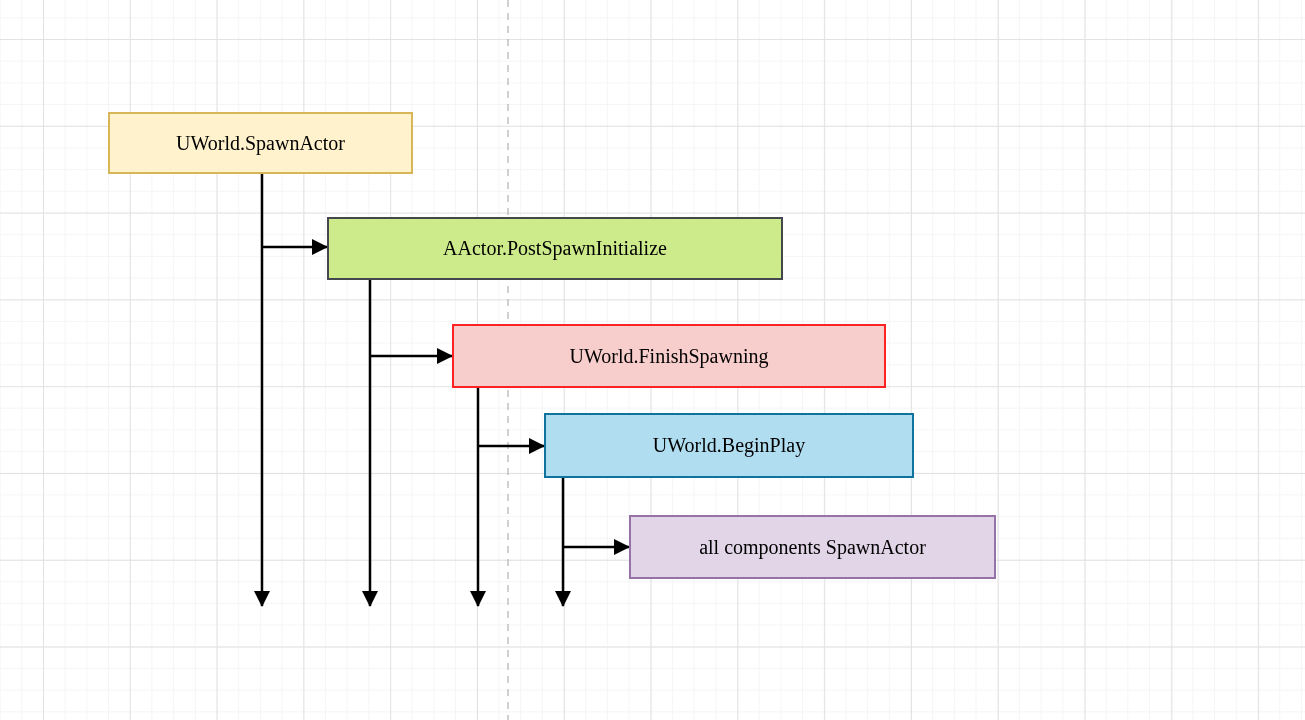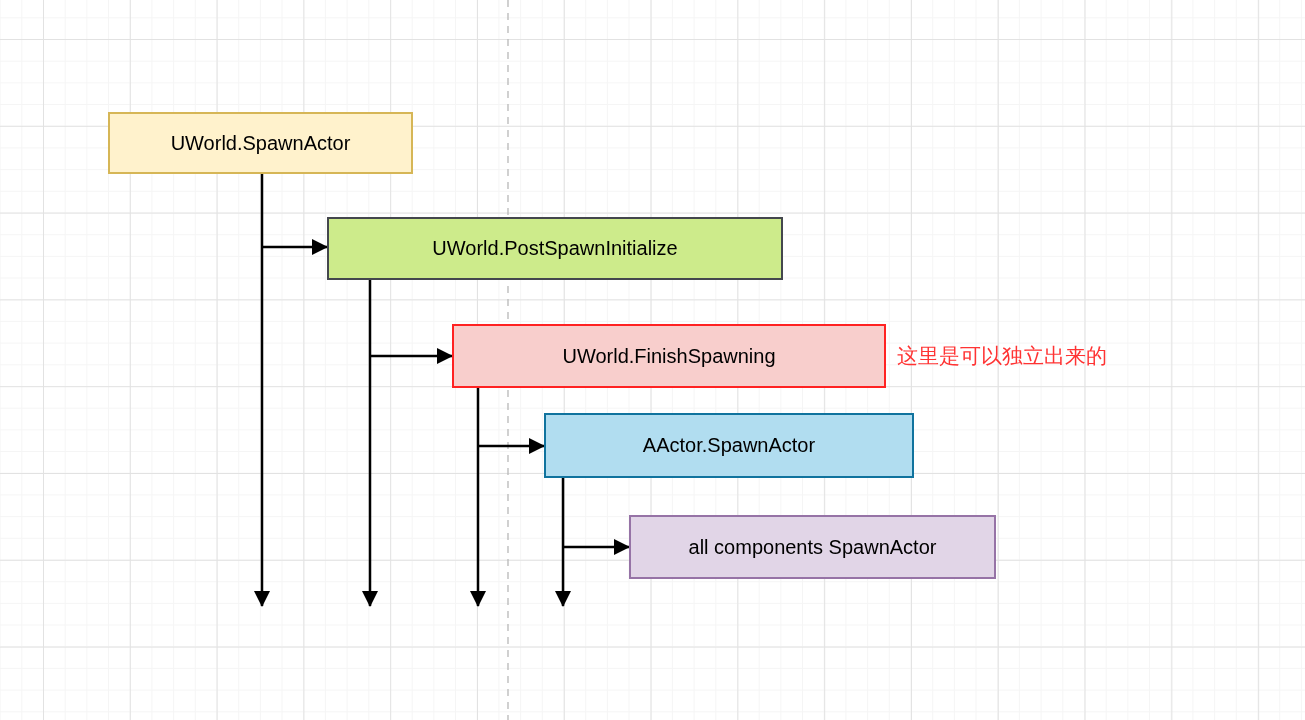--- a/index.html
+++ b/index.html
@@ -11,20 +11,21 @@
   #canvas{
     position:relative;width:1305px;height:720px;
     background-color:#ffffff;
     background-image:
       linear-gradient(to right,#e2e2e2 1px,transparent 1px),
       linear-gradient(to bottom,#e2e2e2 1px,transparent 1px),
       linear-gradient(to right,#f5f5f5 1px,transparent 1px),
       linear-gradient(to bottom,#f5f5f5 1px,transparent 1px);
     background-size:86.8px 100%,100% 86.8px,21.7px 100%,100% 21.7px;
     background-position:43px 0,0 39px,21.3px 0,0 17.3px;
+    font-family:Liberation Serif, serif;
   }
   #edges-svg{position:absolute;left:0;top:0;pointer-events:none;}
   #edges-svg line{pointer-events:stroke;}
   .node{
     position:absolute;
     display:flex;align-items:center;justify-content:center;
     box-sizing:border-box;
     font-size:20px;color:#000000;
     white-space:nowrap;
     text-align:center;
@@ -56,21 +57,20 @@
         <line x1="563" y1="478" x2="563" y2="606" stroke="#000000" stroke-width="2.5" marker-end="url(#arrowhead)"></line>
         <line x1="262" y1="247" x2="327" y2="247" stroke="#000000" stroke-width="2.5" marker-end="url(#arrowhead)"></line>
         <line x1="370" y1="356" x2="452" y2="356" stroke="#000000" stroke-width="2.5" marker-end="url(#arrowhead)"></line>
         <line x1="478" y1="446" x2="544" y2="446" stroke="#000000" stroke-width="2.5" marker-end="url(#arrowhead)"></line>
         <line x1="563" y1="547" x2="629" y2="547" stroke="#000000" stroke-width="2.5" marker-end="url(#arrowhead)"></line>
       </g>
   </svg>
 
   <div id="nodes">
       <div class="node" style="left: 108px; top: 112px; width: 305px; height: 62px; background: rgb(255, 242, 204); border: 2px solid rgb(214, 182, 86); font-size: 20px; color: rgb(0, 0, 0);">UWorld.SpawnActor</div>
-      <div class="node" style="left: 327px; top: 217px; width: 456px; height: 63px; background: rgb(205, 235, 139); border: 2px solid rgb(68, 71, 77); font-size: 20px; color: rgb(0, 0, 0);">UWorld.PostSpawnInitialize</div>
+      <div class="node" style="left: 327px; top: 217px; width: 456px; height: 63px; background: rgb(205, 235, 139); border: 2px solid rgb(68, 71, 77); font-size: 20px; color: rgb(0, 0, 0);">AActor.PostSpawnInitialize</div>
       <div class="node" style="left: 452px; top: 324px; width: 434px; height: 64px; background: rgb(248, 206, 204); border: 2.5px solid rgb(255, 34, 34); font-size: 20px; color: rgb(0, 0, 0);">UWorld.FinishSpawning</div>
-      <div class="node" style="left: 544px; top: 413px; width: 370px; height: 65px; background: rgb(177, 221, 240); border: 2px solid rgb(16, 115, 158); font-size: 20px; color: rgb(0, 0, 0);">AActor.SpawnActor</div>
+      <div class="node" style="left: 544px; top: 413px; width: 370px; height: 65px; background: rgb(177, 221, 240); border: 2px solid rgb(16, 115, 158); font-size: 20px; color: rgb(0, 0, 0);">UWorld.BeginPlay</div>
       <div class="node" style="left: 629px; top: 515px; width: 367px; height: 64px; background: rgb(225, 213, 231); border: 2px solid rgb(150, 115, 166); font-size: 20px; color: rgb(0, 0, 0);">all components SpawnActor</div>
     </div>
 
-  <div class="annotation" style="left: 897px; top: 344px; color: rgb(255, 51, 51);">这里是可以独立出来的</div>
 
 </div>
 
 </body></html>

